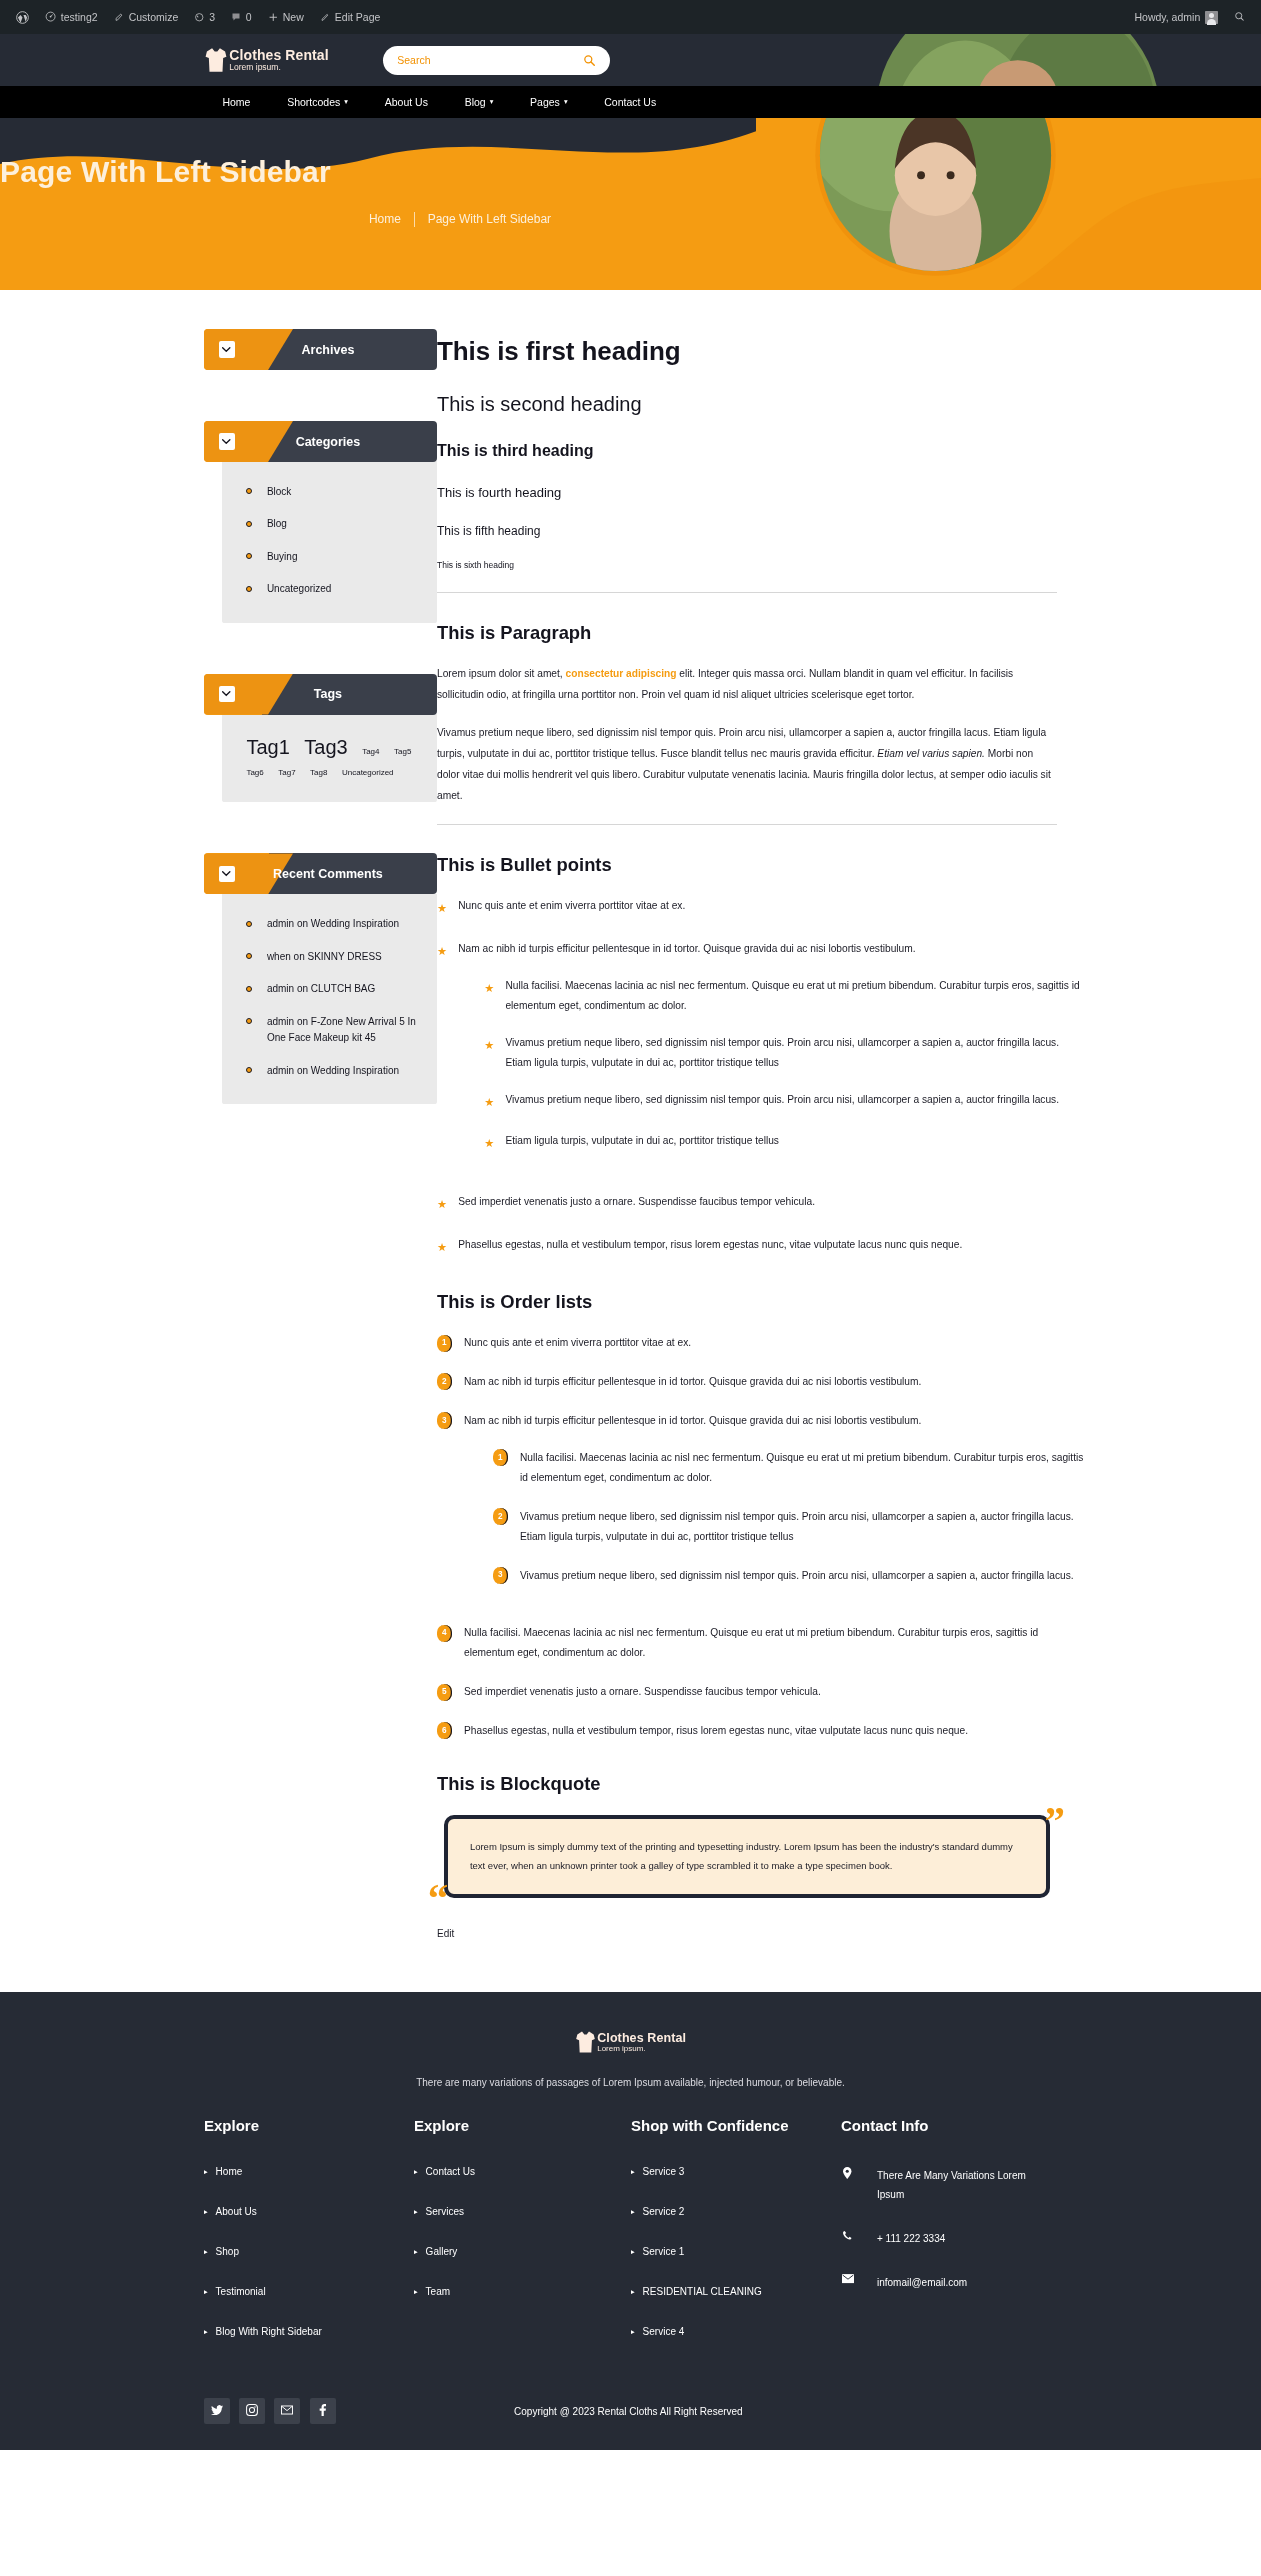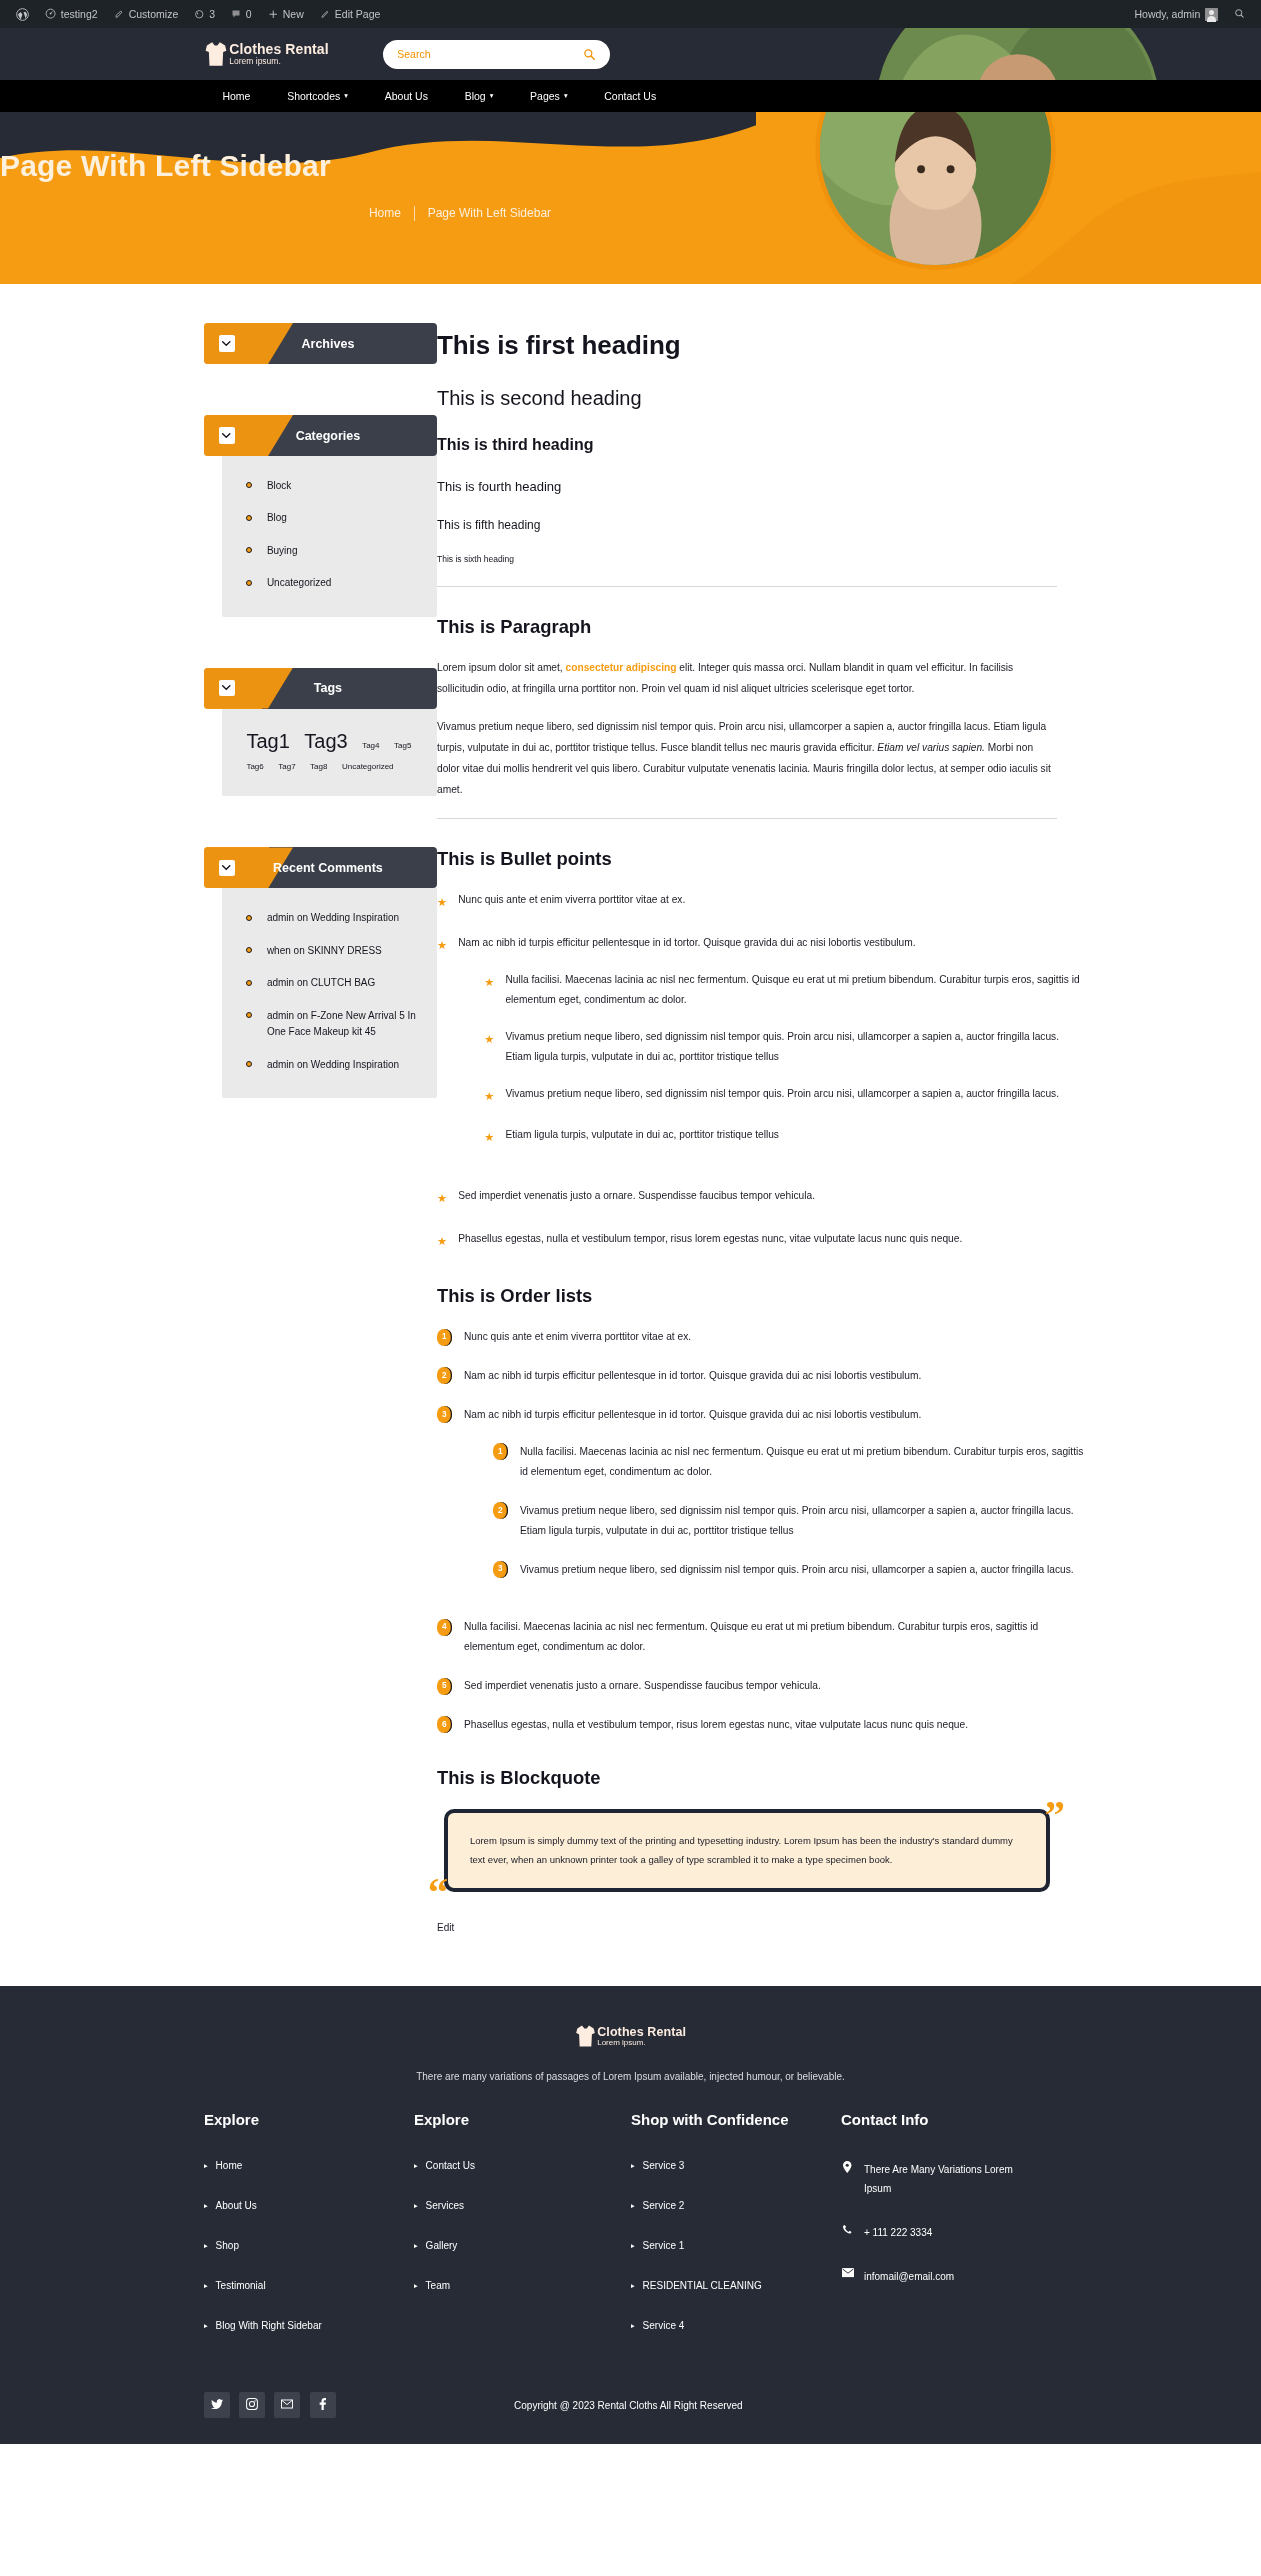--- a/index.html
+++ b/index.html
@@ -5,21 +5,21 @@
   * { box-sizing: border-box; margin: 0; padding: 0; }
   html, body { width: 1261px; }
   body {
     font-family: "Liberation Sans", sans-serif;
     background: #ffffff;
     color: #14141e;
   }
 
   
   .adminbar {
-    height: 28px; background: #1d2327; color: #c3c4c7;
+    height: 34px; background: #1d2327; color: #c3c4c7;
     display: flex; align-items: center; font-size: 10.5px;
     padding: 12px 8px;
   }
   .ab-item {
     display: flex; align-items: center; gap: 4.6px;
     padding: 0 8px; height: 27px; color: #c3c4c7;
     font-size: 10.5px; white-space: nowrap;
   }
   .ab-spacer { flex: 1; }
   .ab-icon { display: inline-flex; align-items: center; justify-content: center; }
@@ -208,21 +208,21 @@
   .fcol { flex: 1; padding-right: 22.3px; }
   .fcol:nth-child(1){ flex: 0 0 210px; }
   .fcol:nth-child(2){ flex: 0 0 217px; }
   .fcol:nth-child(3){ flex: 0 0 210px; }
   .fcol-title { font-size: 15px; font-weight: 700; margin-bottom: 30px; line-height:1.35; }
   .flink {
     display:flex; align-items:center; gap: 8px; color:#ffffff;
     font-size: 10px; margin-bottom: 29px; text-decoration:none; cursor:pointer;
   }
   .flink .arrow { font-size: 7.2px; }
-  .contact-row { display:flex; align-items:flex-start; gap: 10px; margin-bottom: 25px; font-size: 10px; line-height:1.9; }
+  .contact-row { display:flex; align-items:flex-start; gap: 23px; margin-bottom: 25px; font-size: 10px; line-height:1.9; }
   .ci { width: 13px; flex: 0 0 13px; display:flex; justify-content:center; padding-top:1.3px; }
 
   .foot-bottom {
     display:flex; align-items:center; padding: 24px 0 26px 0; margin-top: 8px;
   }
   .social {
     width: 26px; height: 26px; background:#3c414b; border-radius:2px;
     display:flex; align-items:center; justify-content:center; margin-right: 9.2px;
     cursor:pointer;
   }

